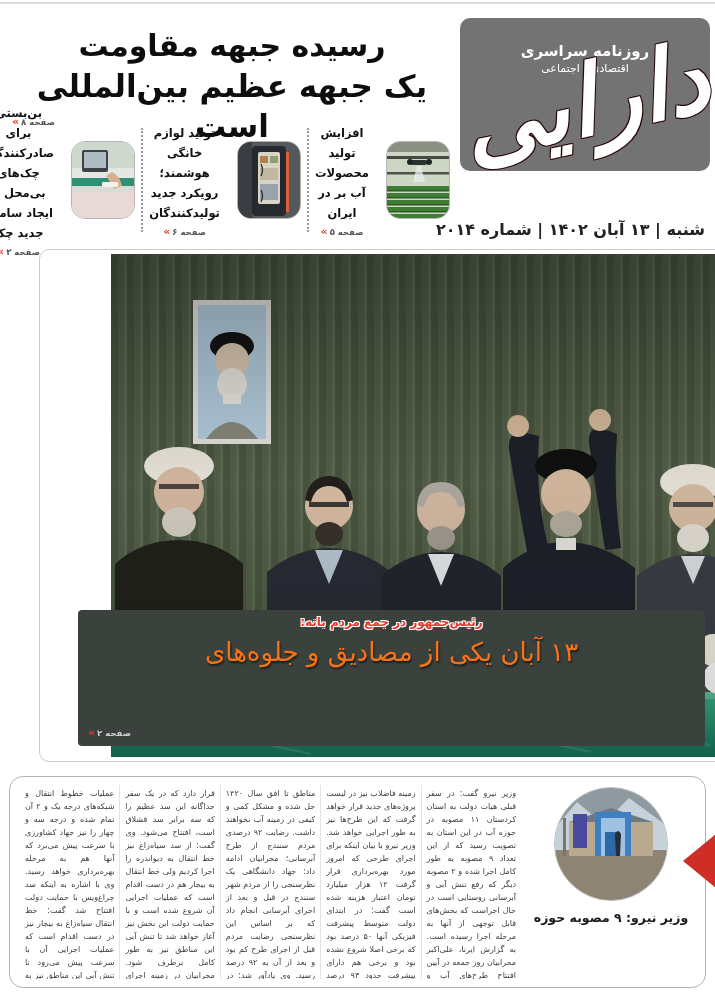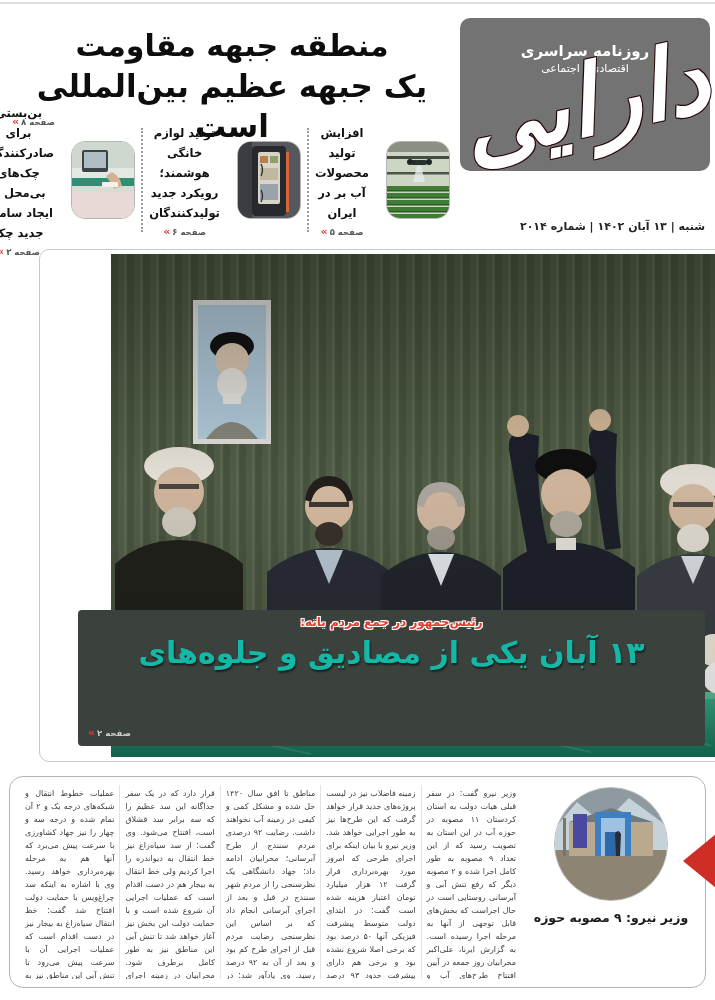--- a/index.html
+++ b/index.html
@@ -7,21 +7,21 @@
         font-family:"DejaVu Sans",sans-serif;direction:rtl;}
   .top-rule{position:absolute;top:2px;left:0;right:0;height:2px;background:#dedede;}
 
   
   .masthead{position:absolute;top:18px;right:5px;width:250px;height:153px;background:#737373;border-radius:10px;}
   .tagline1{padding-top:24px;text-align:center;color:#fff;font-weight:bold;font-size:15px;}
   .tagline2{text-align:center;color:#fff;font-size:11px;margin-top:2px;letter-spacing:1px;}
   .brand{position:absolute;top:28px;left:0;right:0;text-align:center;color:#fff;
          font-size:96px;font-weight:bold;font-style:italic;transform:rotate(-12deg);
          text-shadow:1px 1px 0 #2a0a08,-1px 1px 0 #2a0a08,1px -1px 0 #2a0a08,-1px -1px 0 #2a0a08;}
-  .dateline{position:absolute;top:220px;right:10px;font-size:11px;color:#222;font-weight:bold;}
+  .dateline{position:absolute;top:220px;right:10px;font-size:16px;color:#222;font-weight:bold;}
 
   
   .lead{position:absolute;top:26px;right:258px;width:450px;left:6px;text-align:center;color:#0d0d0d;}
   .lead .l1{font-size:30px;font-weight:bold;line-height:40px;}
   .lead .l2{font-size:31px;font-weight:bold;line-height:40px;letter-spacing:-.5px;}
   .pageref{display:inline-flex;direction:ltr;align-items:center;gap:2px;font-size:8.5px;font-weight:bold;color:#555;}
   .pageref .chev{color:#e0392e;font-size:11px;font-weight:bold;line-height:1;}
   .lead-ref{position:absolute;top:116px;left:12px;}
 
   
@@ -35,21 +35,21 @@
   .tref{margin-top:3px;}
 
   
   .photo-frame{position:absolute;top:249px;left:39px;width:705px;height:513px;background:#fff;
                border:1px solid #c9c9c9;border-radius:10px;padding:4px;box-sizing:border-box;}
   .photo{position:relative;width:100%;height:100%;border-radius:7px;overflow:hidden;}
   .band{position:absolute;left:34px;right:34px;bottom:11px;height:136px;background:#3b423d;
         border-radius:4px;text-align:center;}
   .kicker{margin-top:5px;font-size:12px;font-weight:bold;color:#e8392e;
           text-shadow:0 0 2px #fff,1px 1px 0 #fff,-1px -1px 0 #fff,1px -1px 0 #fff,-1px 1px 0 #fff;}
-  .bh{color:#14b8a6;font-weight:bold;font-size:30px;line-height:47px;text-shadow:1px 2px 2px rgba(0,0,0,.55);}
+  .bh{color:#f97316;font-weight:normal;font-size:26px;line-height:47px;text-shadow:1px 2px 2px rgba(0,0,0,.55);}
   .band-ref{position:absolute;bottom:8px;left:10px;}
   .band-ref .chev{color:#e8392e;}
   .band-ref span:last-child{color:#cfcfcf;}
 
   
   .bottom{position:absolute;top:776px;left:9px;width:697px;height:212px;border:1.5px solid #b3b3b3;
           border-radius:14px;box-sizing:border-box;padding:8px 10px;display:flex;direction:rtl;gap:6px;}
   .story-head{width:168px;flex:none;display:flex;flex-direction:column;align-items:center;position:relative;}
   .circle{width:112px;height:112px;border-radius:50%;overflow:hidden;border:1px solid #bbb;margin-top:2px;}
   .bhl{margin-top:7px;font-size:12.5px;font-weight:bold;color:#1a1a1a;text-align:right;line-height:1.6;}
@@ -66,21 +66,21 @@
   <div class="top-rule"></div>
 
   <div class="masthead">
     <div class="tagline1">روزنامه سراسری</div>
     <div class="tagline2">اقتصادی - اجتماعی</div>
     <div class="brand">دارایی</div>
   </div>
   <div class="dateline">شنبه | ۱۳ آبان ۱۴۰۲ | شماره ۲۰۱۴</div>
 
   <div class="lead">
-    <div class="l1">منطقه جبهه مقاومت</div>
+    <div class="l1">رسیده جبهه مقاومت</div>
     <div class="l2">یک جبهه عظیم بین‌المللی است</div>
   </div>
   <div class="pageref lead-ref">
     <span class="chev">«</span>
     <span>صفحه ۸</span>
   </div>
 
   <div class="teasers">
 
     <div class="teaser">

